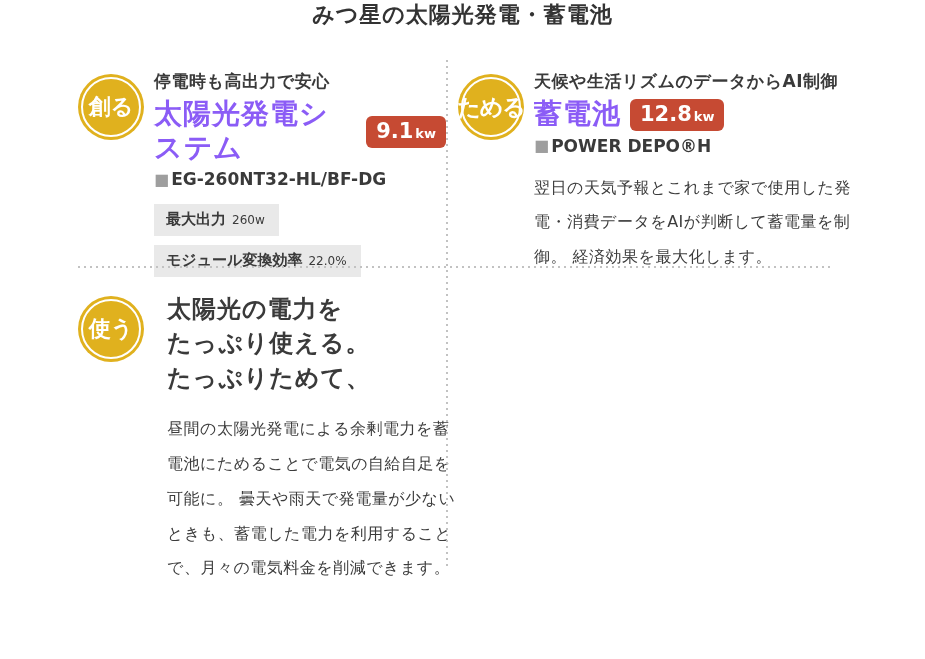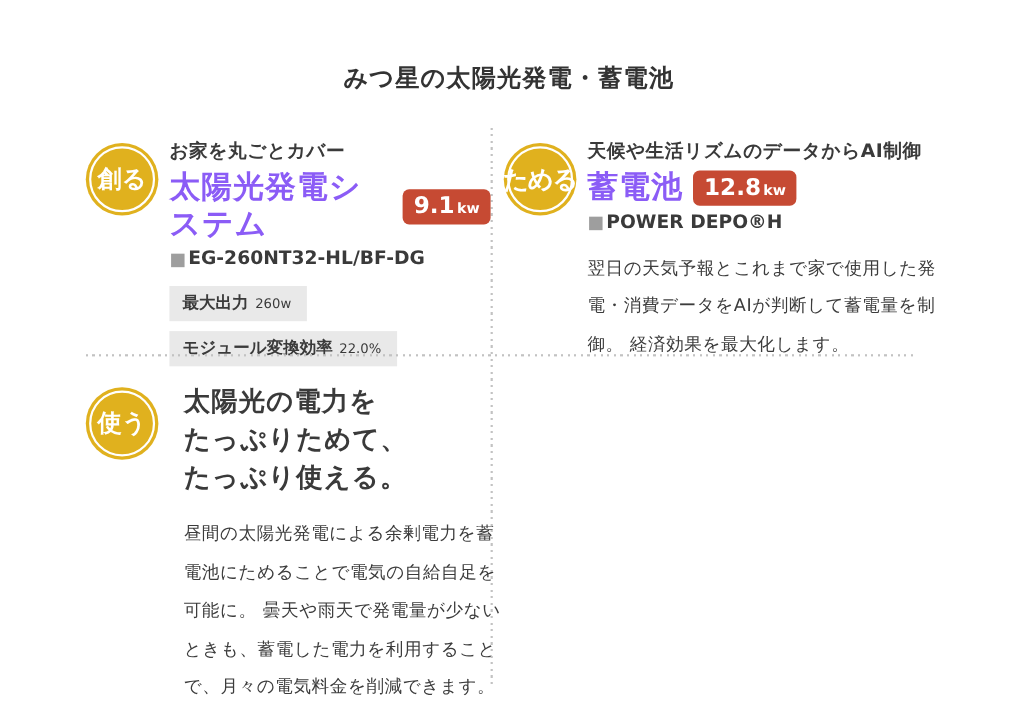--- a/index.html
+++ b/index.html
@@ -3,21 +3,21 @@
 <meta charset="utf-8">
 <style>
   * { margin: 0; padding: 0; box-sizing: border-box; }
   html, body { background: #fff; }
   body {
     width: 925px; height: 659px;
     overflow: hidden;
     font-family: "DejaVu Sans", "Liberation Sans", sans-serif;
     color: var(--text-dark, #3b3b3b);
   }
-  .page { width: 925px; height: 659px; padding-top: 56px; }
+  .page { width: 925px; height: 659px; }
   .page-title {
     text-align: center;
     font-size: 22px;
     font-weight: 700;
     letter-spacing: 1px;
     color: #333;
   }
   .grid {
     position: relative;
     width: 779px;
@@ -139,21 +139,21 @@
 
   <div class="grid">
     <div class="v-divider"></div>
     <div class="h-divider"></div>
 
     <section class="cell">
       <div class="circle">
         <span>創る</span>
       </div>
       <div class="content">
-        <p class="lead">お家を丸ごとカバー</p>
+        <p class="lead">停電時も高出力で安心</p>
         <div class="heading-row">
           <h2 class="heading">太陽光発電システム</h2>
           <span class="kw-badge">
             <span class="kw-val">9.1</span>
             <span class="kw-unit">kw</span>
           </span>
         </div>
         <p class="model">
           <span class="sq">■</span>
           <span>EG-260NT32-HL/BF-DG</span>
@@ -196,21 +196,21 @@
       </div>
     </section>
 
     <section class="cell bottom">
       <div class="circle">
         <span>使う</span>
       </div>
       <div class="content use-content">
         <h3 class="sub-heading">
           <span>太陽光の電力を</span>
+          <span>たっぷり使える。</span>
           <span>たっぷりためて、</span>
-          <span>たっぷり使える。</span>
         </h3>
         <p class="body-text use-body">昼間の太陽光発電による余剰電力を蓄電池にためることで電気の自給自足を可能に。 曇天や雨天で発電量が少ないときも、蓄電した電力を利用することで、月々の電気料金を削減できます。</p>
       </div>
     </section>
 
   </div>
 </div>
 
 </body></html>

